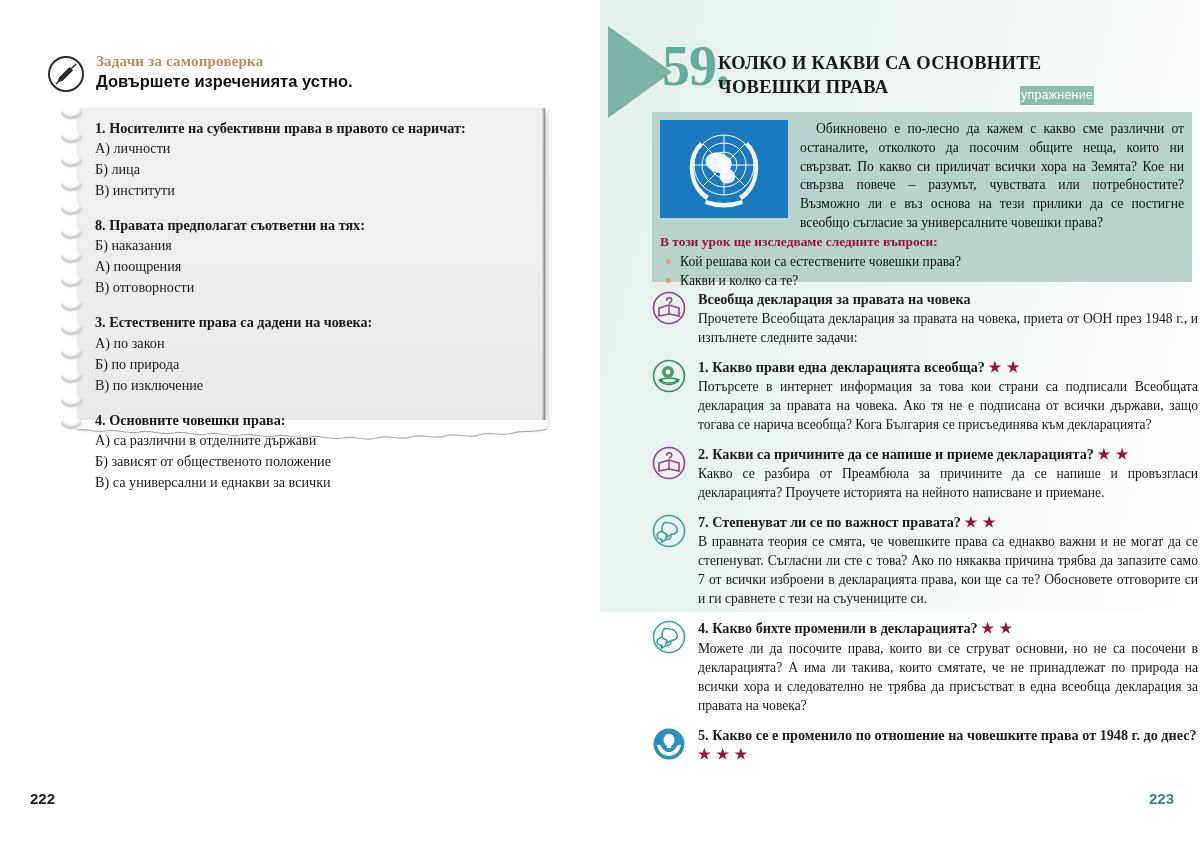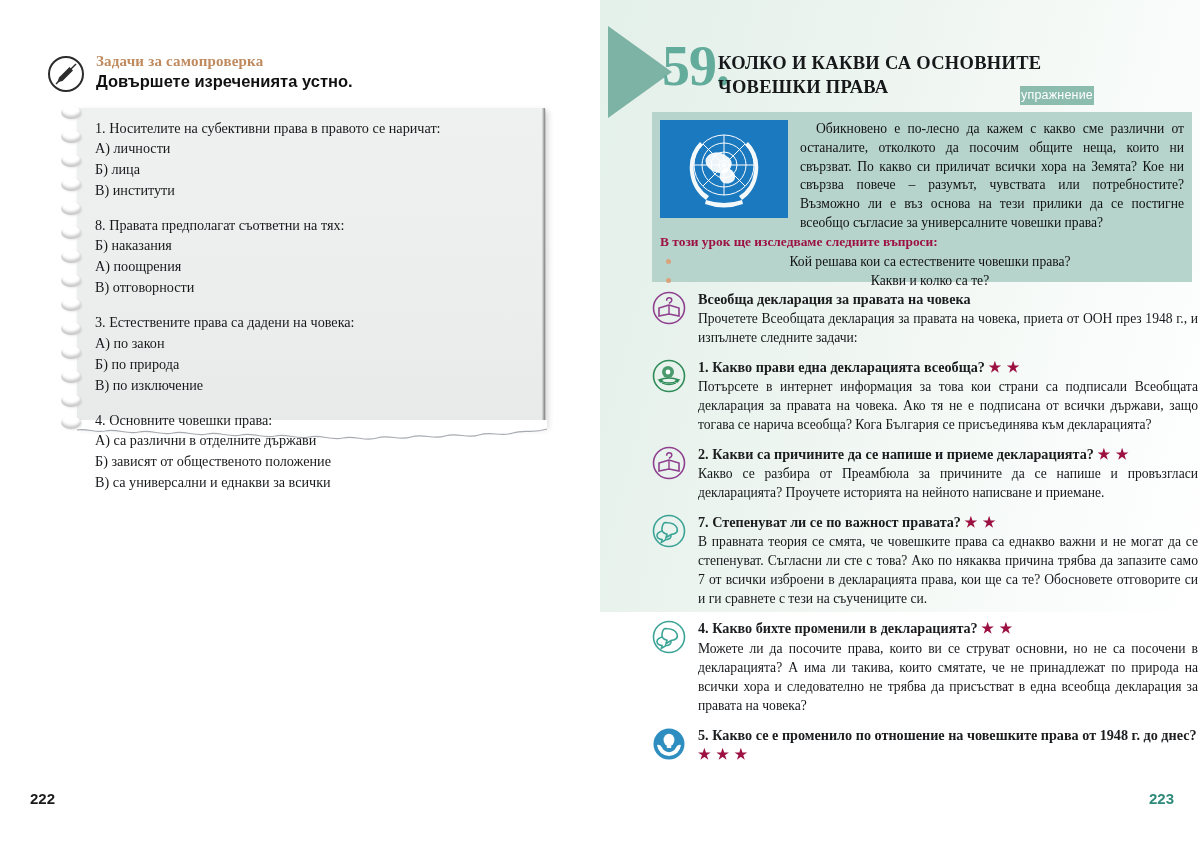--- a/index.html
+++ b/index.html
@@ -81,21 +81,21 @@
     border-radius:50%;
     background:#ffffff;
     box-shadow: inset 0 -3px 3px rgba(0,0,0,.22), 1px 1px 2px rgba(0,0,0,.10);
   }
 
   .qlist {
     position:absolute; left:40px; top:10px; width:410px;
     font-size:14.2px; color:#17181a;
   }
   .q-block { margin-bottom:14px; }
-  .q-title { font-weight:normal; line-height:1.42; }
+  .q-title { font-weight:bold; line-height:1.42; }
   .q-opt { line-height:1.48; }
 
   .pagenum-left {
     position:absolute; left:30px; top:790px;
     font-family:"Liberation Sans", sans-serif;
     font-size:15px; font-weight:bold; color:#1b1b1b;
   }
 
   
   .page-right {
@@ -151,21 +151,21 @@
   }
   .intro-text .lead { text-indent:16px; }
   .intro-q-head {
     position:absolute; left:8px; top:122px;
     font-size:13.4px; font-weight:bold; color:#9c1141;
   }
   .intro-q-list {
     position:absolute; left:8px; top:140px; width:520px;
     font-size:13.6px; color:#111;
   }
-  .iq { position:relative; padding-left:20px; line-height:1.4;text-align:center; }
+  .iq { position:relative; padding-left:20px; line-height:1.4; }
   .iq .dot {
     position:absolute; left:6px; top:7px;
     width:5px; height:5px; border-radius:50%;
     background:#d9a37c;
   }
 
   
   .tasks { position:absolute; left:52px; top:290px; width:546px; }
   .task { position:relative; padding-left:46px; margin-bottom:11px; }
   .task-ico {

